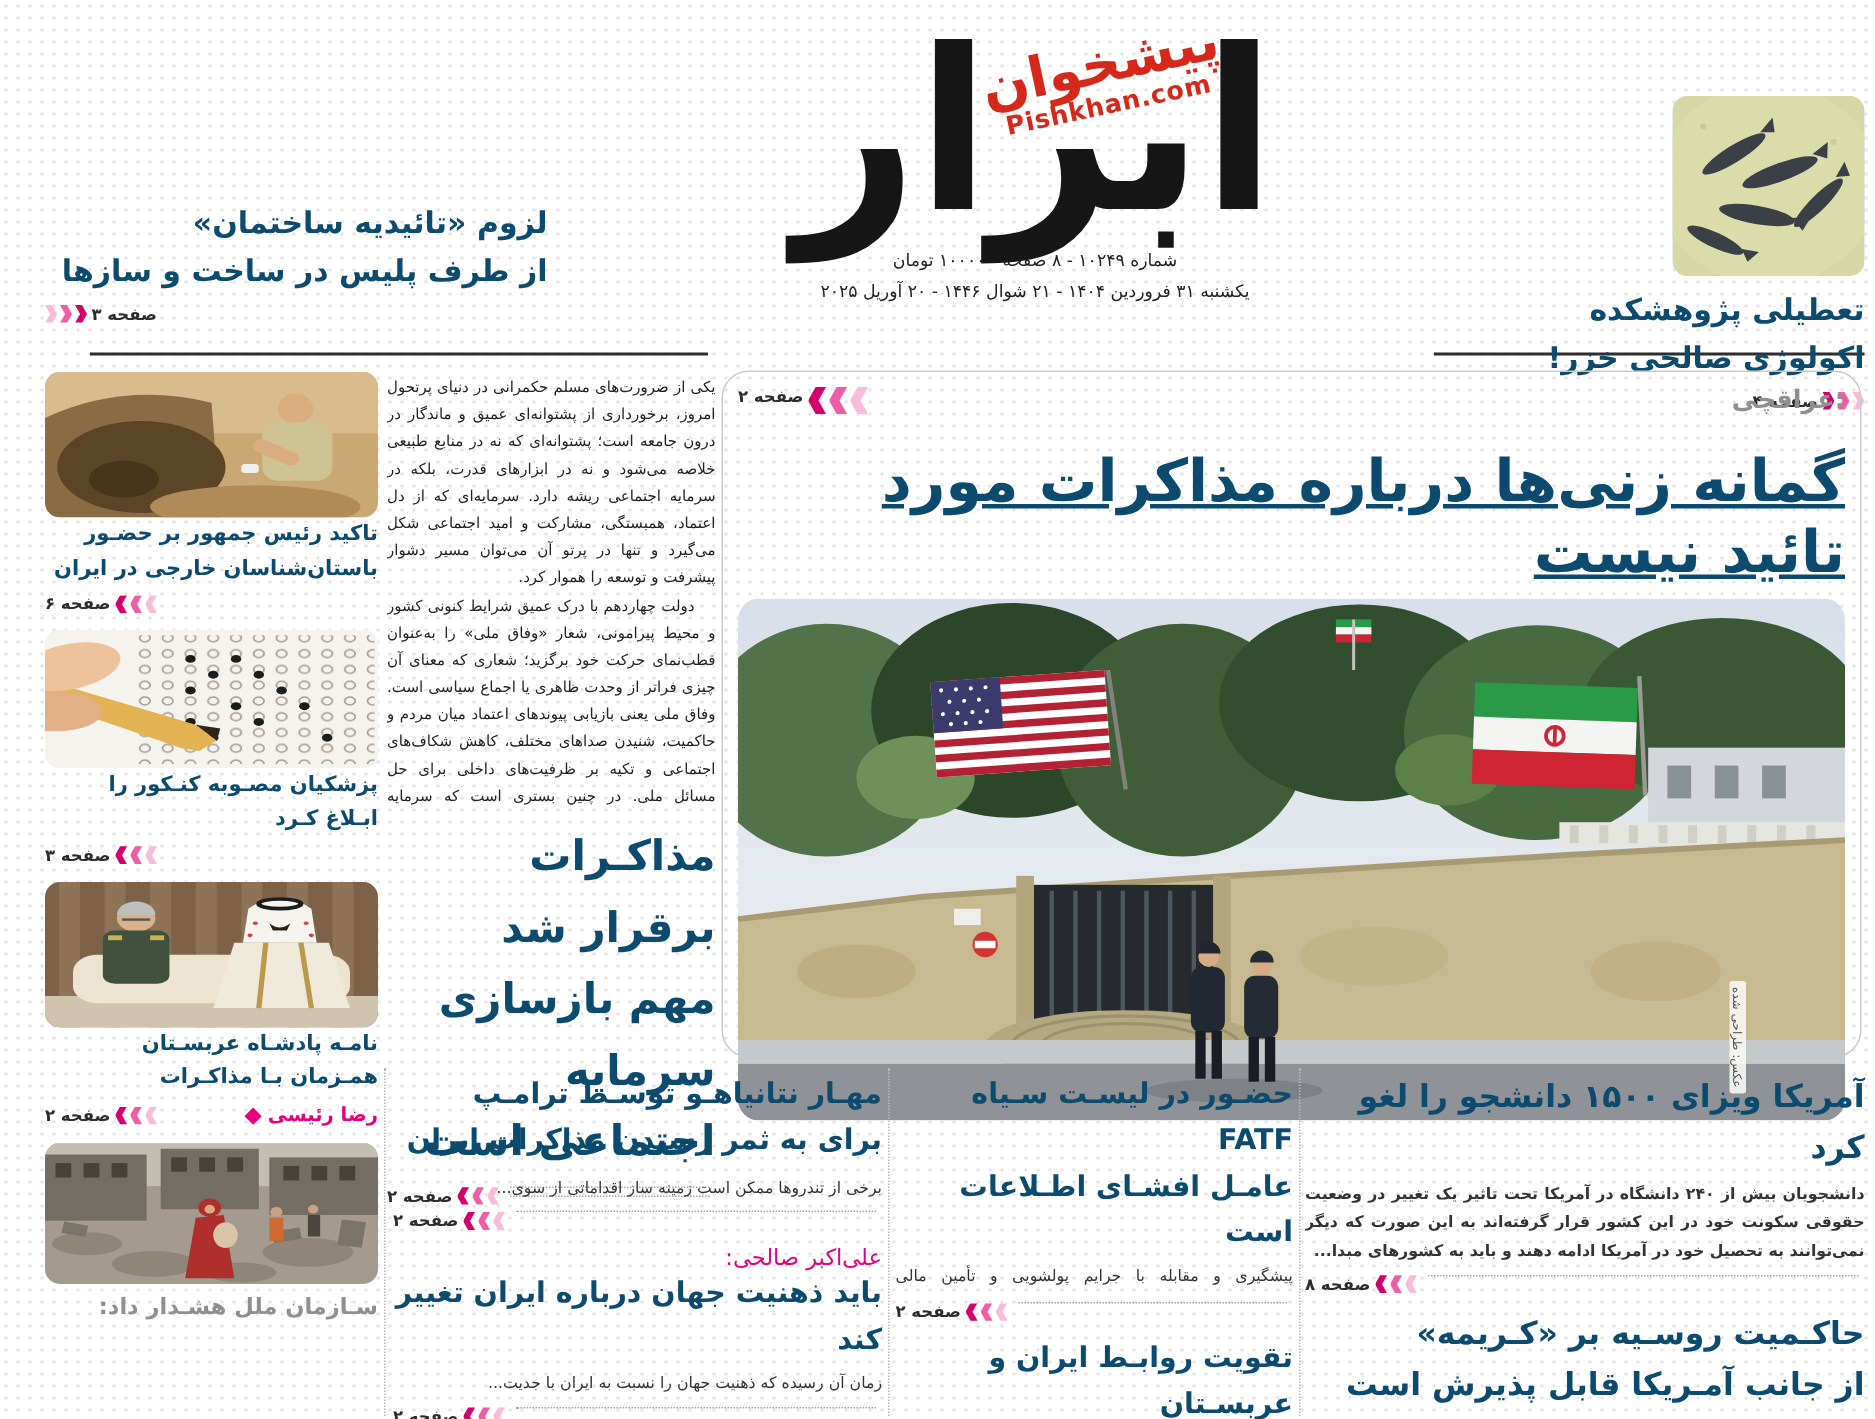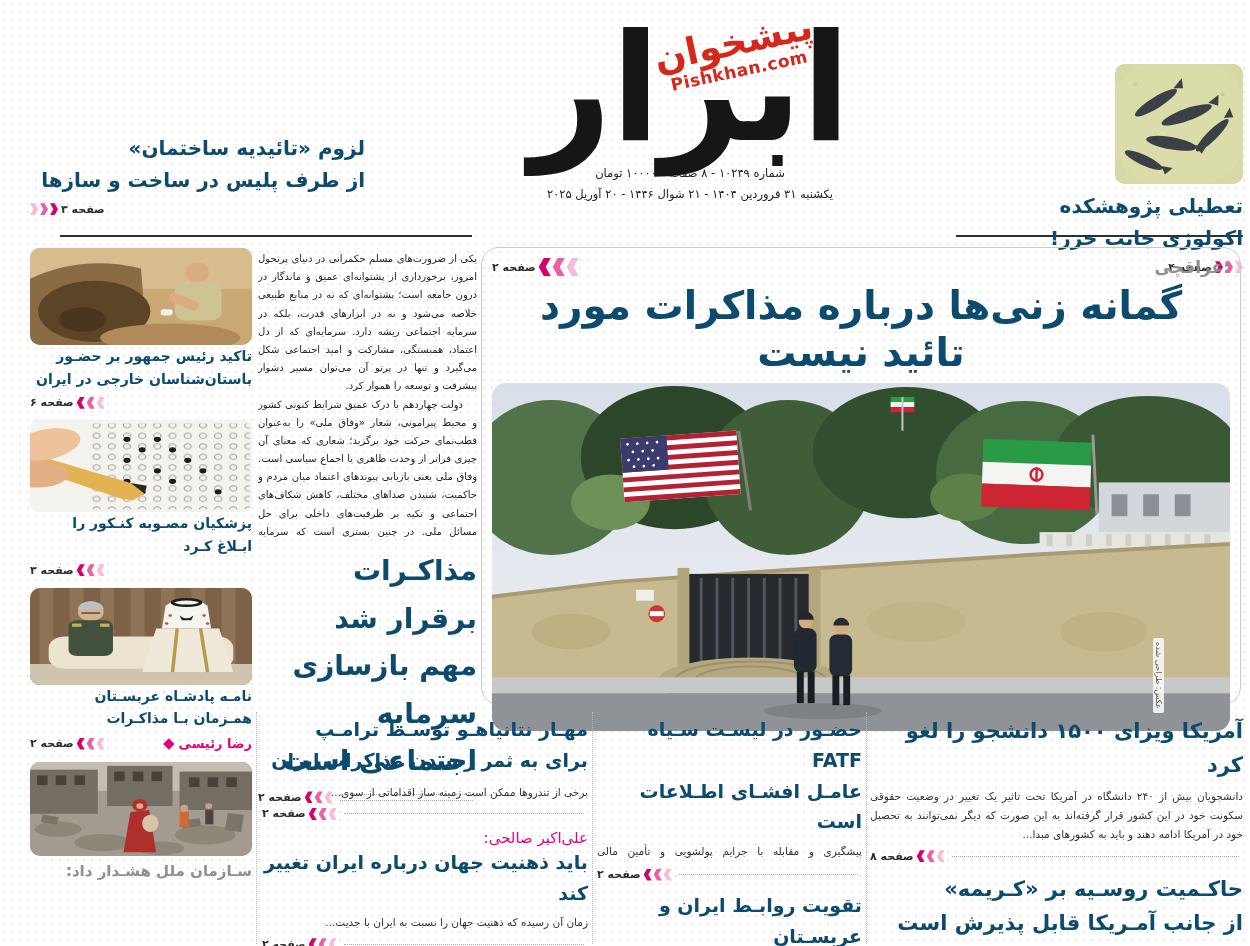--- a/index.html
+++ b/index.html
@@ -11,32 +11,32 @@
     background-size:8px 8px;
     color:#111;
   }
   .page{position:relative;width:1250px;height:946px;overflow:hidden;}
 
   
   .hl{font-weight:bold;color:#0c4a6e;white-space:pre-line;}
   .hl-hdr{font-size:20px;line-height:1.62;}
   .hl-side{font-size:14px;line-height:1.62;}
   .hl-ed{font-size:28px;line-height:1.7;margin-top:3px;}
-  .hl-main{font-size:39px;line-height:1.2;text-align:center;letter-spacing:-1px;margin-top:2px;}
+  .hl-main{font-size:39px;line-height:1.2;letter-spacing:-1px;margin-top:18px;text-decoration:underline;}
   .hl-b{font-size:19px;line-height:1.62;}
   .bcol-right .hl-b{font-size:21px;}
   .kick-gray{color:#8f8f8f;font-weight:bold;font-size:15px;}
   .kick-pink{color:#e6007e;font-weight:normal;font-size:15px;}
   .kick-main{color:#8f8f8f;font-weight:bold;font-size:17px;}
   .excerpt{font-size:10.5px;line-height:1.8;color:#333;text-align:justify;}
   .clip1{max-height:20px;overflow:hidden;}
-  .clip3{max-height:58px;overflow:hidden;}
-
-  
-  .marker{display:flex;align-items:center;gap:3px;direction:ltr;margin-top:6px;}
+  .clip3{max-height:58px;overflow:hidden;font-weight:bold;}
+
+  
+  .marker{display:flex;gap:3px;direction:ltr;margin-top:6px;}
   .marker .lbl{font-size:11px;font-weight:bold;color:#2c2c2c;white-space:nowrap;}
   .chevs{display:flex;gap:2px;align-items:center;}
   .chev{width:8px;height:12px;display:inline-block;}
   .chev.big{width:12px;height:18px;}
   .chev.l{clip-path:polygon(100% 0,42% 0,0 50%,42% 100%,100% 100%,58% 50%);}
   .chev.r{clip-path:polygon(0 0,58% 0,100% 50%,58% 100%,0 100%,42% 50%);}
   .c1{background:#d4006d;} .c2{background:#ee5ea6;} .c3{background:#f8bbd9;}
   .lead{flex:1;height:0;border-top:1px dotted #a8a8a8;margin:0 4px;}
   .lead.dbl{height:5px;border-bottom:1px dotted #a8a8a8;}
   .marker.end{justify-content:flex-end;}
@@ -147,21 +147,21 @@
           <g transform="rotate(25 30 90)">
               <ellipse cx="30" cy="95" rx="20" ry="5"></ellipse>
               <polygon points="48,93 59,90 55,99"></polygon>
             </g>
         </g>
         <circle cx="20" cy="20" r="2" fill="#c8caa0"></circle>
           <circle cx="105" cy="30" r="2" fill="#c8caa0"></circle>
       </svg>
     </div>
     <div class="hl hl-hdr">تعطیلی پژوهشکده
-اکولوژی جانب خزر!</div>
+اکولوژی صالحی خزر!</div>
     <div class="marker end">
       <span class="lbl">صفحه ۴</span>
       <span class="chevs">
         <i class="chev r c1"></i>
           <i class="chev r c2"></i>
           <i class="chev r c3"></i>
       </span>
     </div>
   </div>
 

